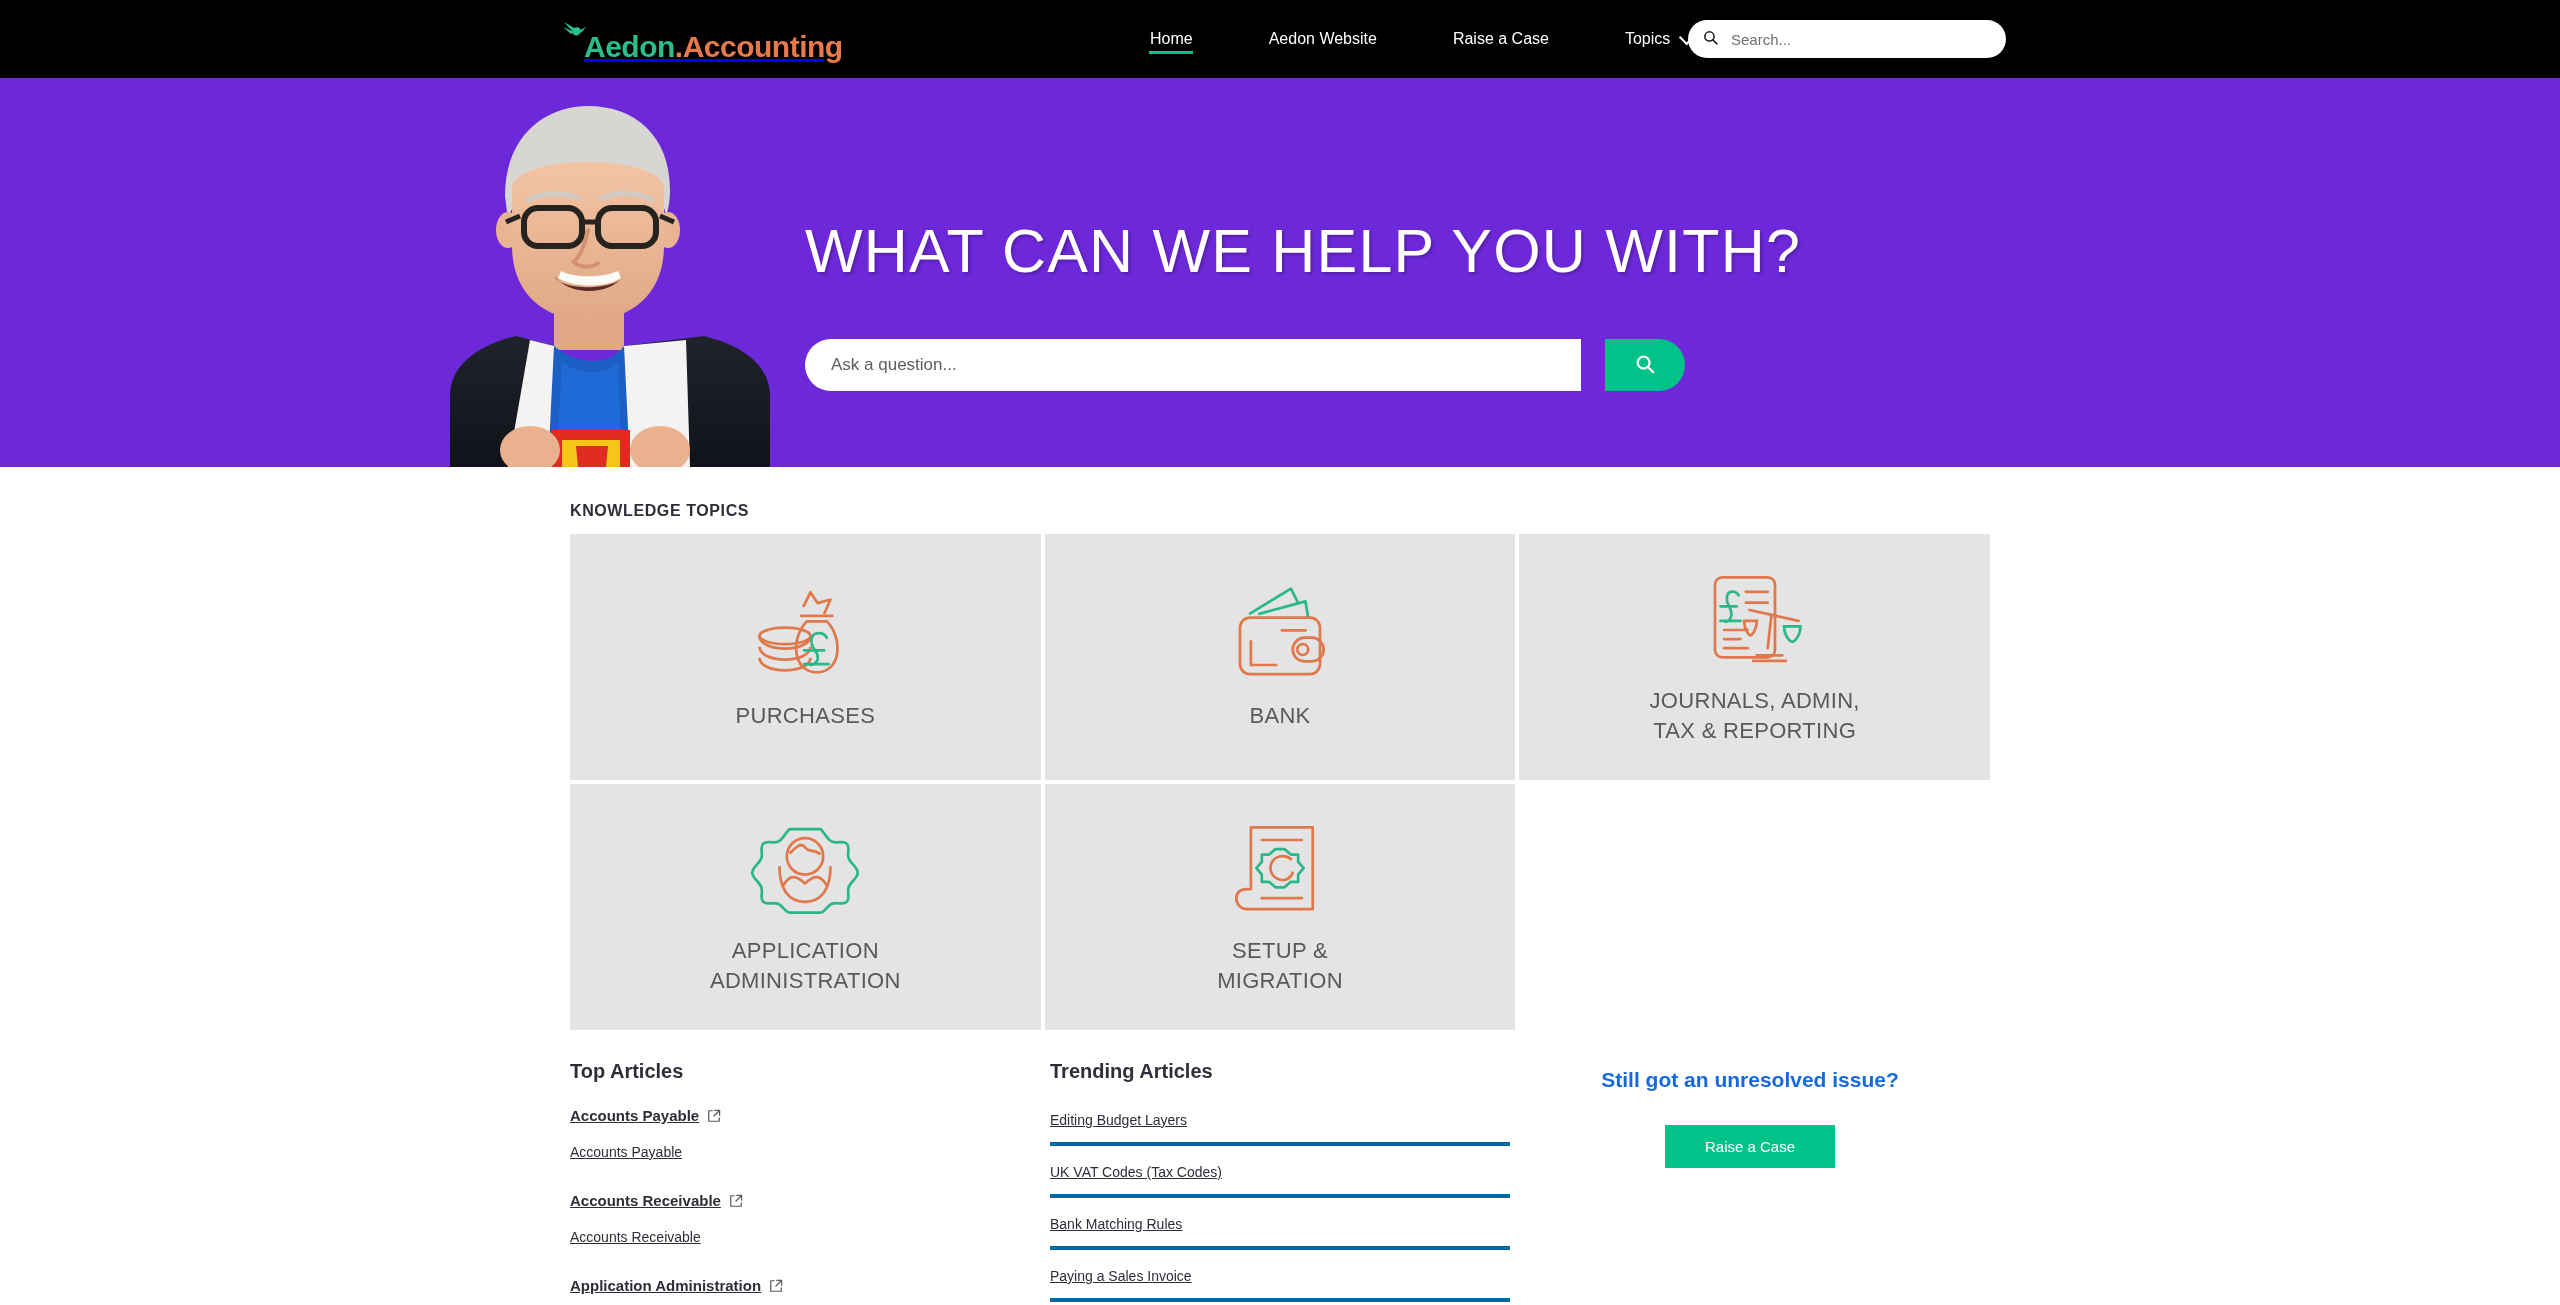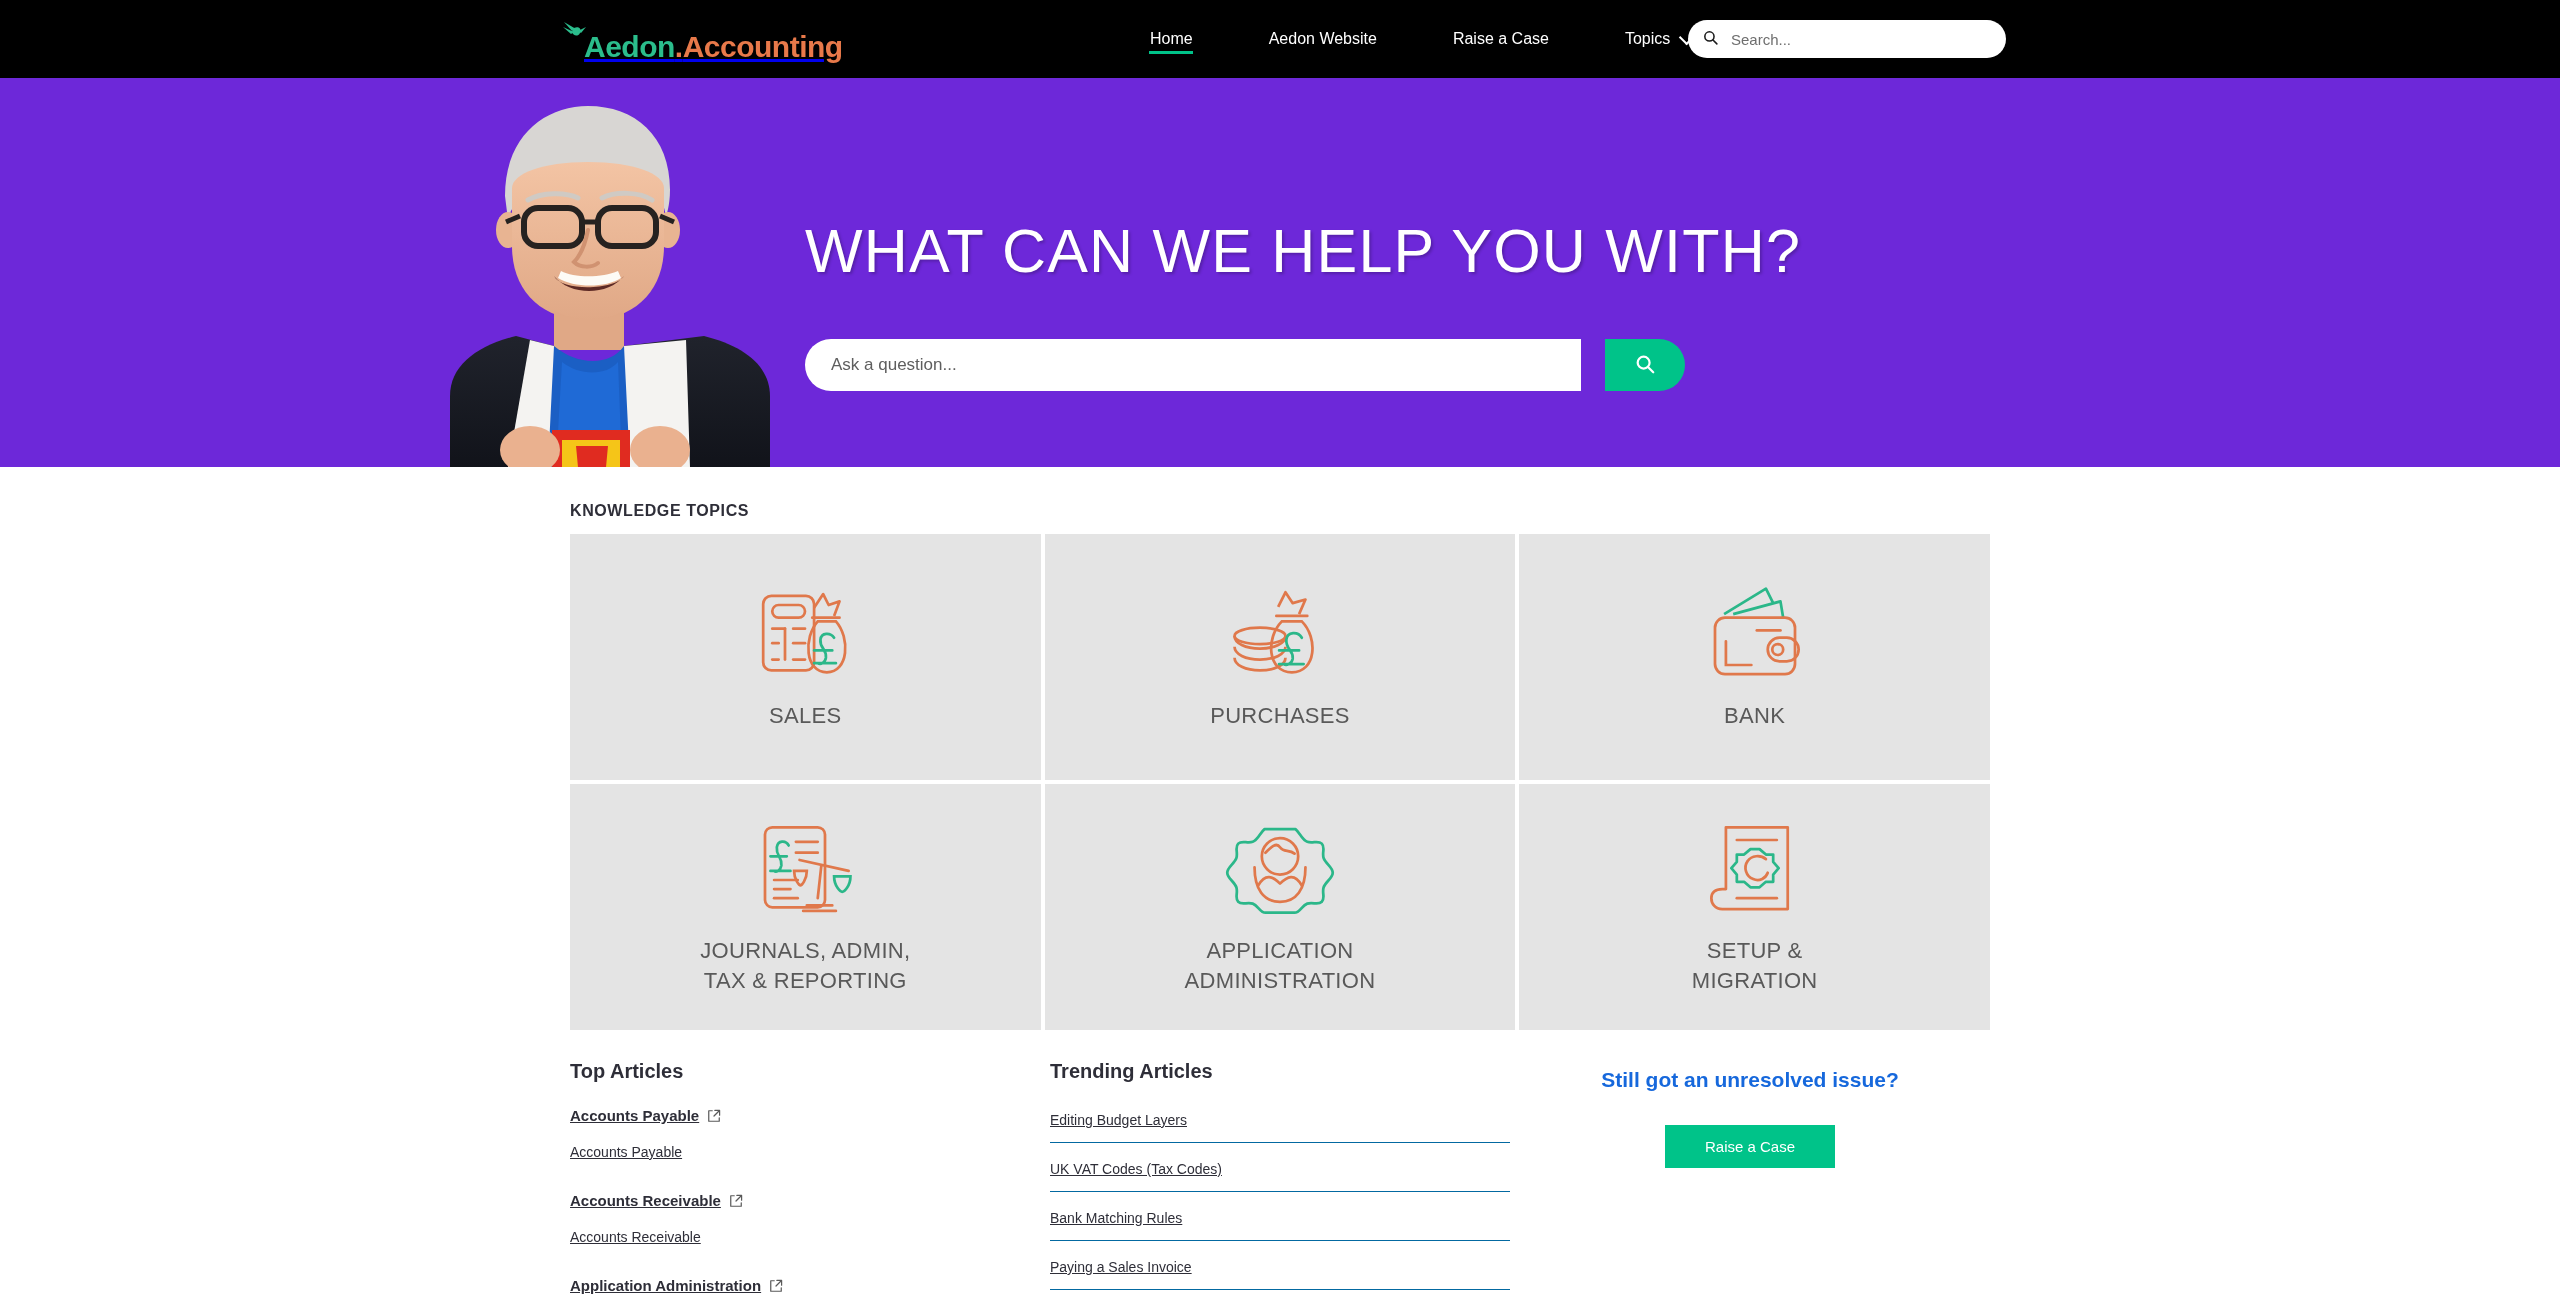--- a/index.html
+++ b/index.html
@@ -234,21 +234,21 @@
   .top-article-sub a {
     font-size: 14px;
     color: #2e2e38;
     text-decoration: underline;
     display: block;
   }
 
   .trending-list { border: none; }
   .trending-item {
     padding: 4px 0 13px 0;
-    border-bottom: 1px solid #0369a1;
+    border-bottom: 4px solid #0369a1;
     margin-bottom: 13px;
   }
   .trending-item a {
     font-size: 14px;
     color: #2e2e38;
     text-decoration: underline;
   }
 
   .unresolved {
     text-align: center;
@@ -387,40 +387,20 @@
   </div>
 </div>
 
 <div class="main">
   <div class="container">
 
     <div class="section-label">KNOWLEDGE TOPICS</div>
 
     <div class="tiles">
 
-      <a class="tile" href="#">
-        <span class="tile-icon">
-          <svg viewBox="0 0 120 110" fill="none" stroke-width="3" xmlns="http://www.w3.org/2000/svg">
-            <rect x="14" y="12" width="56" height="82" rx="9" stroke="#e0784b"></rect>
-            <rect x="24" y="22" width="36" height="14" rx="7" stroke="#e0784b"></rect>
-            <line x1="24" y1="48" x2="38" y2="48" stroke="#e0784b" stroke-linecap="round"></line>
-            <line x1="47" y1="48" x2="60" y2="48" stroke="#e0784b" stroke-linecap="round"></line>
-            <line x1="38" y1="48" x2="38" y2="82" stroke="#e0784b" stroke-linecap="round"></line>
-            <line x1="24" y1="64" x2="31" y2="64" stroke="#e0784b" stroke-linecap="round"></line>
-            <line x1="47" y1="64" x2="60" y2="64" stroke="#e0784b" stroke-linecap="round"></line>
-            <line x1="24" y1="82" x2="31" y2="82" stroke="#e0784b" stroke-linecap="round"></line>
-            <line x1="47" y1="82" x2="60" y2="82" stroke="#e0784b" stroke-linecap="round"></line>
-            <path d="M70 25 L80 10 L86 22 L98 18 L92 34" stroke="#e0784b" stroke-linejoin="round"></path>
-            <line x1="68" y1="36" x2="98" y2="36" stroke="#e0784b" stroke-linecap="round"></line>
-            <path d="M74 40 C58 58 60 96 84 96 C108 96 110 58 94 40 Z" stroke="#e0784b"></path>
-            <path d="M92 58 C88 52 78 52 77 60 C76 70 84 70 83 80 C82 86 77 88 74 86 M70 72 L90 72 M70 86 L94 86" stroke="#2bb789" stroke-linecap="round"></path>
-          </svg>
-        </span>
-        <span class="tile-label">SALES</span>
-      </a>
 
       <a class="tile" href="#">
         <span class="tile-icon">
           <svg viewBox="0 0 120 110" fill="none" stroke-width="3" xmlns="http://www.w3.org/2000/svg">
             <ellipse cx="38" cy="56" rx="28" ry="9" stroke="#e0784b"></ellipse>
             <path d="M10 56 C10 64 22 70 38 70 C54 70 66 64 66 56" stroke="#e0784b"></path>
             <path d="M10 68 C10 76 22 82 38 82 C54 82 66 76 66 68" stroke="#e0784b"></path>
             <path d="M10 80 C10 88 22 94 38 94 C54 94 66 88 66 80" stroke="#e0784b"></path>
             <path d="M58 24 L66 8 L74 20 L88 16 L81 32" stroke="#e0784b" stroke-linejoin="round"></path>
             <line x1="56" y1="34" x2="90" y2="34" stroke="#e0784b" stroke-linecap="round"></line>

